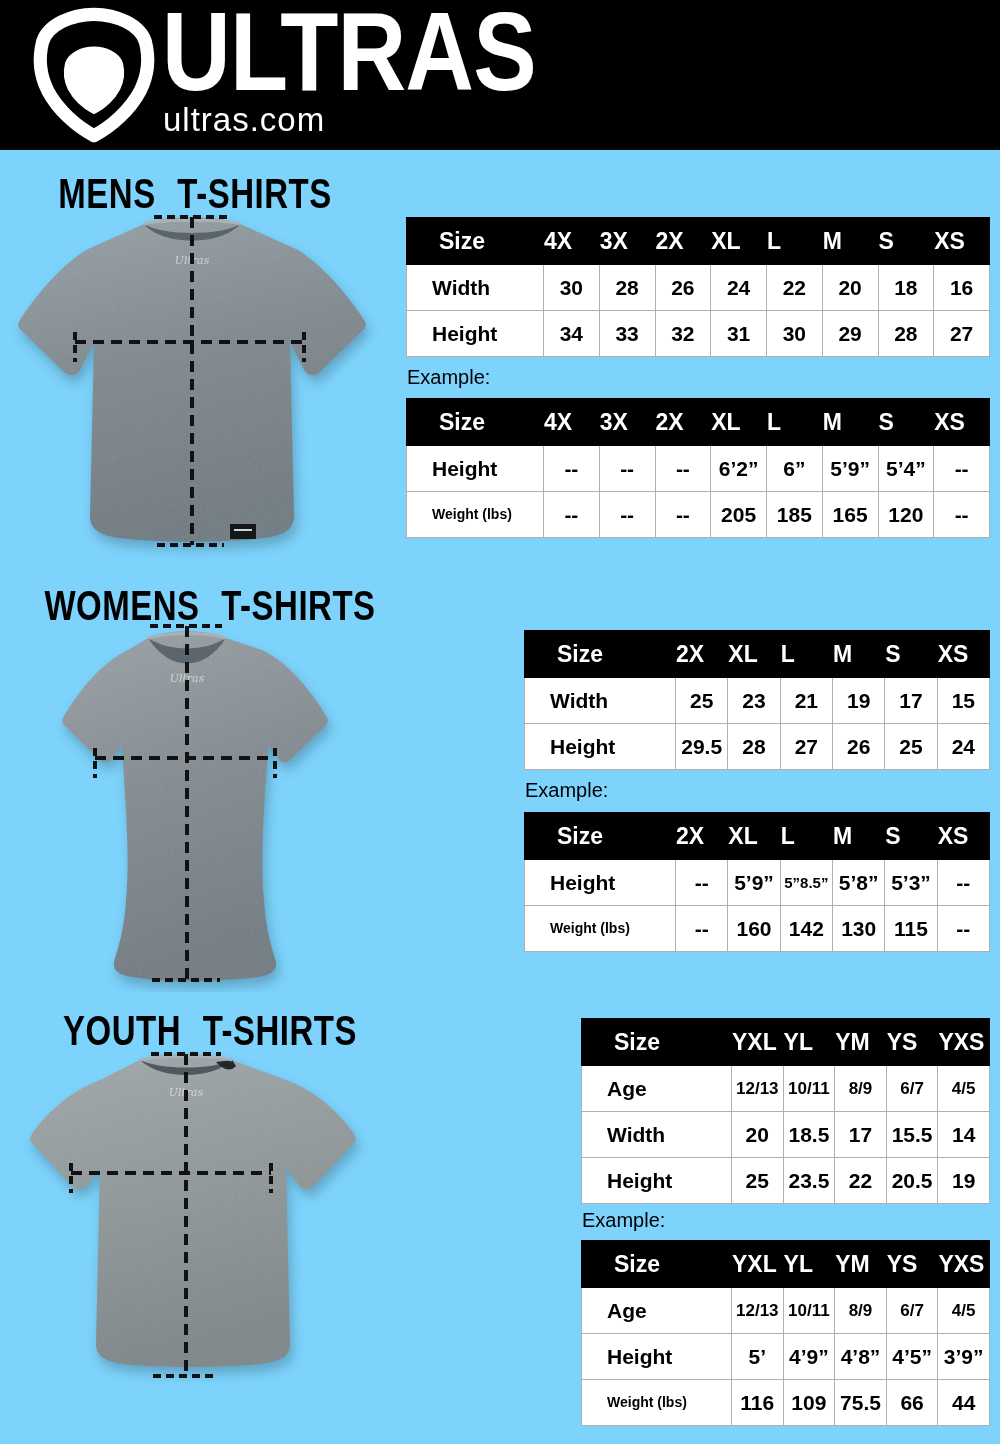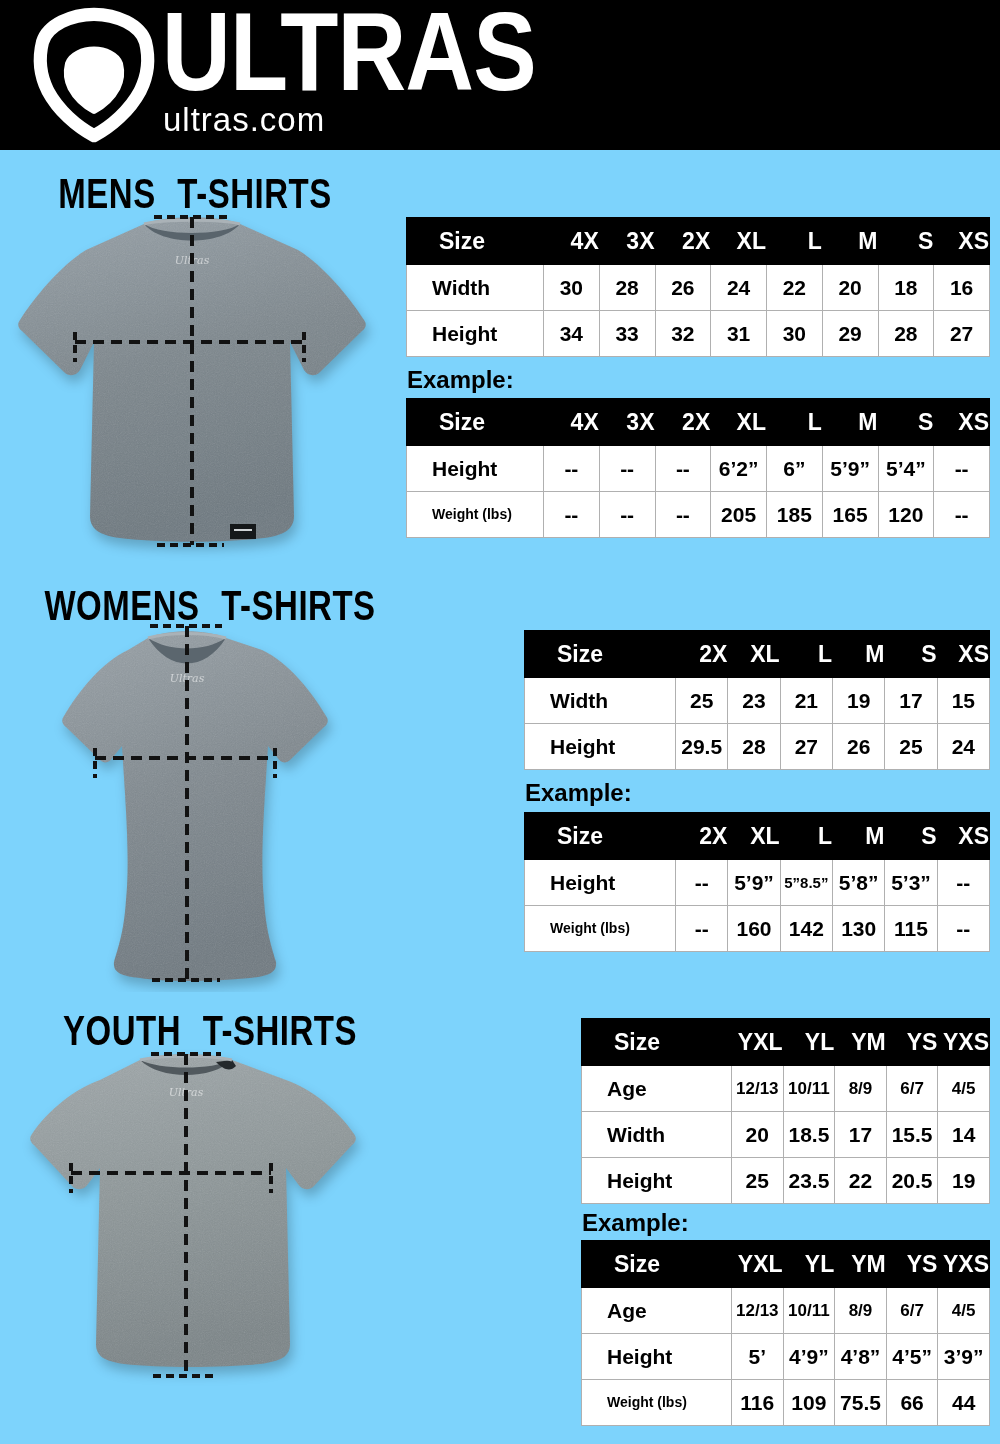--- a/index.html
+++ b/index.html
@@ -46,21 +46,21 @@
                   fill:#ffffff; opacity:0.55; text-anchor:middle; }
 
   
   table.sizes {
     position:absolute; border-collapse:collapse; table-layout:fixed;
     background:#fff; font-weight:bold;
   }
   table.sizes th, table.sizes td { border:1px solid #b0b0b0; padding:0; }
   table.sizes thead th {
     background:#000; color:#fff; border:1px solid #000;
-    font-size:23px; height:46px; text-align:right;
+    font-size:23px; height:46px; text-align:left;
   }
   table.sizes thead th:first-child { text-align:left; padding-left:32px; }
   table.sizes tbody th {
     text-align:left; padding-left:25px; font-size:21px; height:45px; background:#fff;
   }
   table.sizes tbody th.two-line { font-size:14px; line-height:1.1; }
   table.sizes tbody td { text-align:center; font-size:21px; }
   table.sizes tbody tr.small-row td { font-size:17px; }
   table.sizes tbody td.tiny { font-size:15px;margin-left:32px; }
 
@@ -71,21 +71,21 @@
   #youth-size-table    { left:581px; top:1018px; width:409px; }
   #youth-example-table { left:581px; top:1240px; width:409px; }
 
   #mens-size-table tr > :first-child,
   #mens-example-table tr > :first-child { width:104px; }
   #womens-size-table tr > :first-child,
   #womens-example-table tr > :first-child { width:118px; }
   #youth-size-table tr > :first-child,
   #youth-example-table tr > :first-child { width:117px; }
 
-  .example-label { position:absolute; font-size:24px; font-weight:bold; }
+  .example-label { position:absolute; font-size:20px; font-weight:normal; }
   #mens-example-label   { left:407px; top:366px; }
   #womens-example-label { left:525px; top:779px; }
   #youth-example-label  { left:582px; top:1209px; }
 </style>
 </head>
 <body>
 
 <div id="page">
 
   <div id="top-bar">

